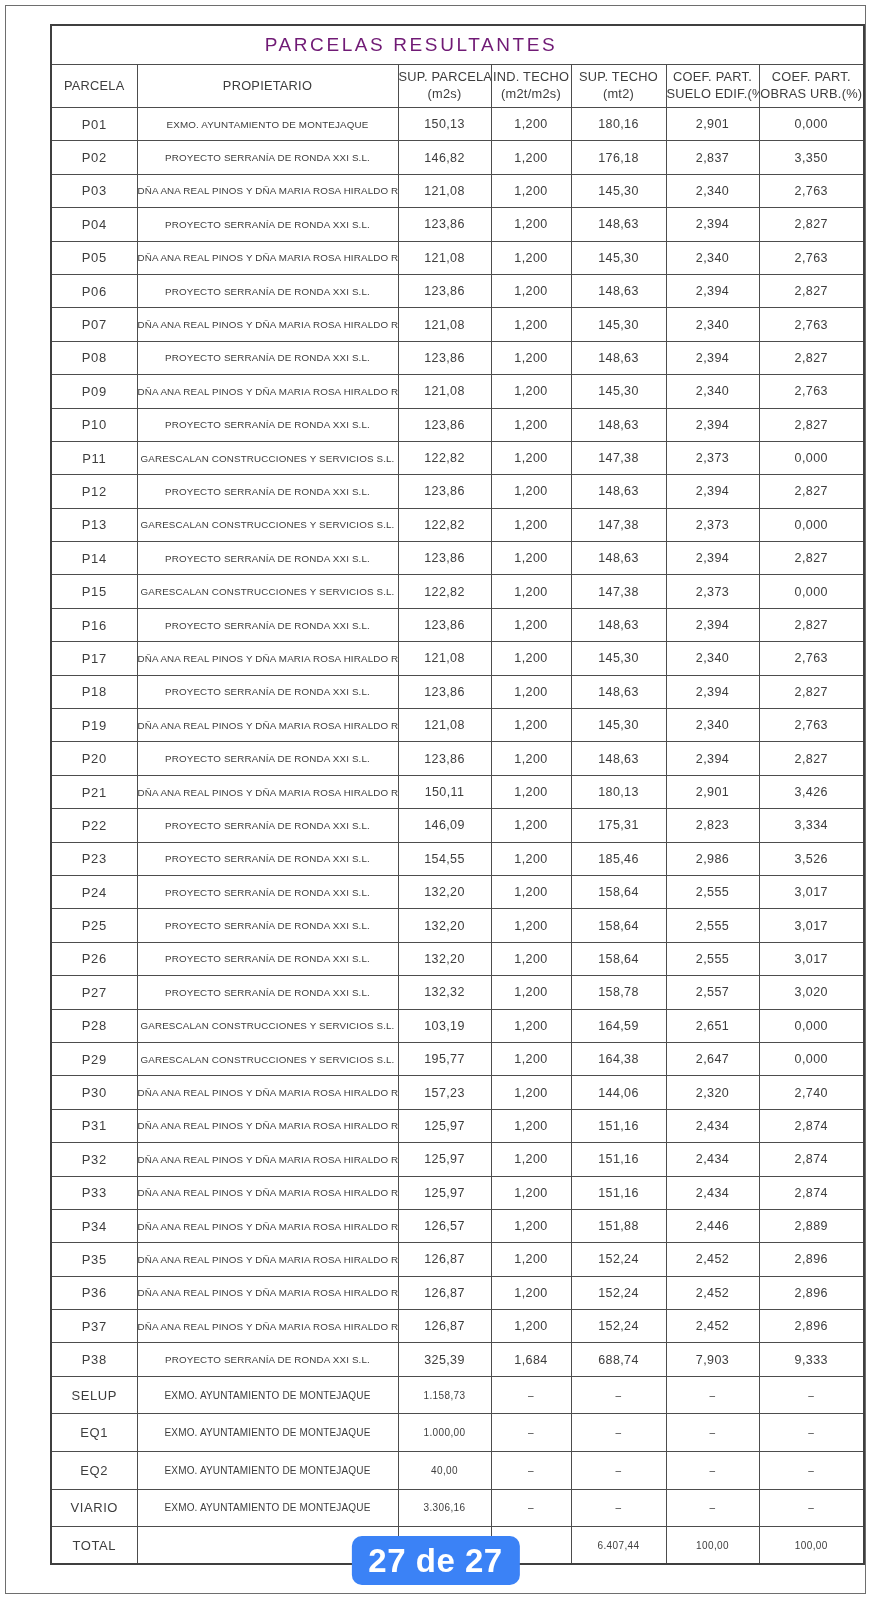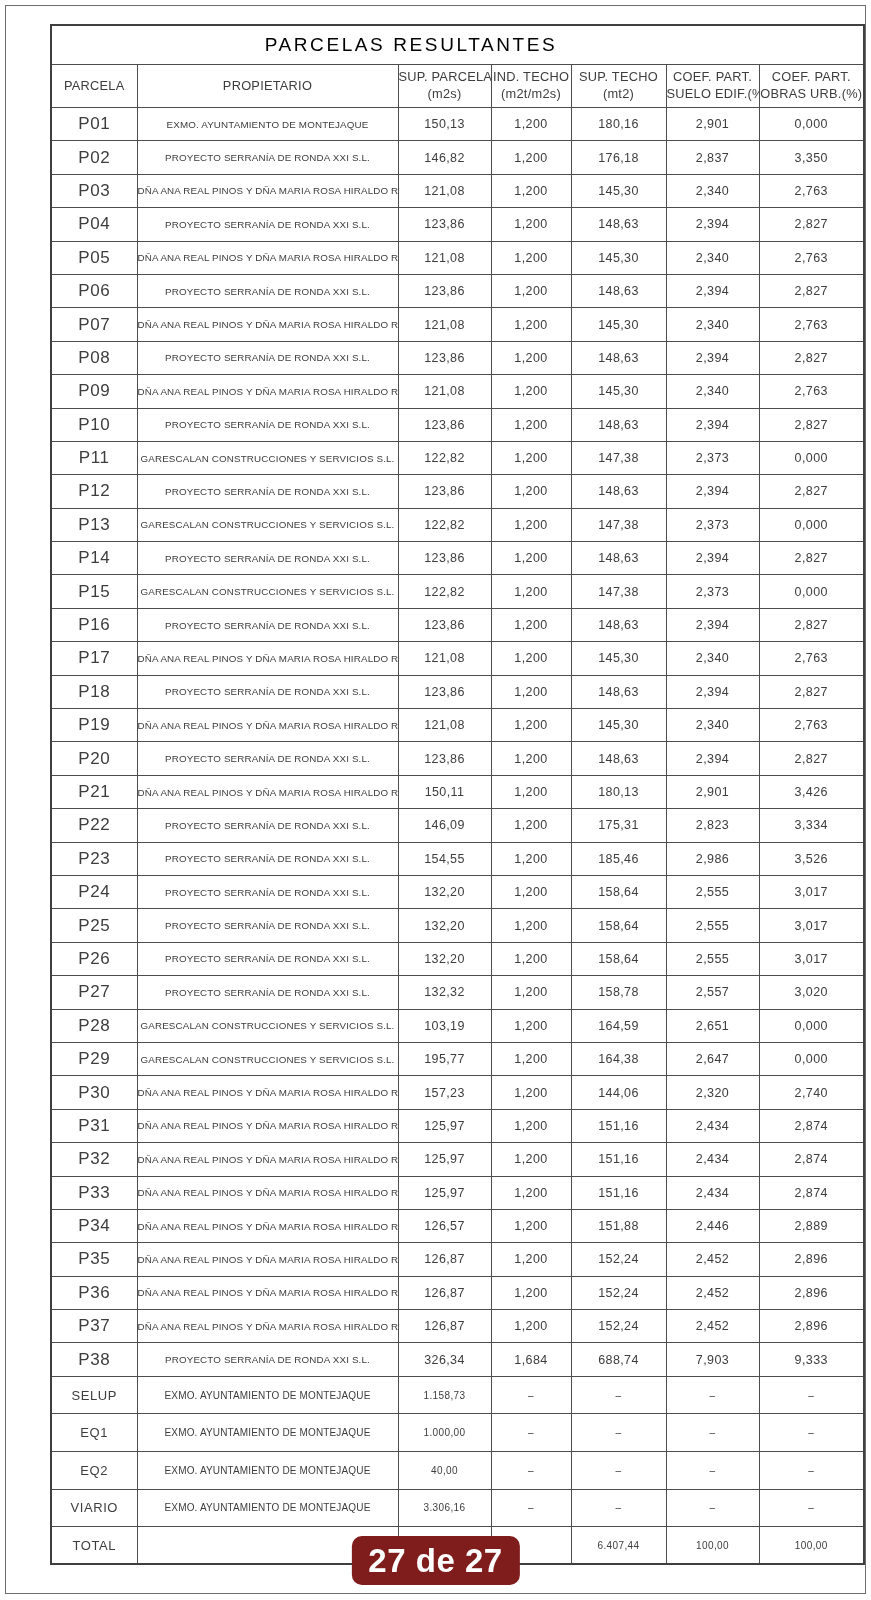--- a/index.html
+++ b/index.html
@@ -29,46 +29,46 @@
     vertical-align:middle;
     padding:0;
     overflow:hidden;
     white-space:nowrap;
   }
   tr.title-row th{
     height:38px;
     font-weight:normal;
     font-size:19px;
     letter-spacing:2.6px;
-    color:#000000;
+    color:#701a75;
     padding-right:93px; 
   }
   tr.header-row th{
     height:42px;
     font-weight:normal;
     font-size:12.8px;
     letter-spacing:0.25px;
     line-height:1.3;
     color:#3d3d3d;
   }
   tbody tr.data-row{height:33.4px;}
   tbody tr.data-row.tall{height:37.6px;}
-  td.c-parcela{font-size:17px;letter-spacing:0.6px;}
+  td.c-parcela{font-size:13px;letter-spacing:0.6px;}
   td.c-prop{font-size:9.8px;letter-spacing:0.15px;margin-left:42px;}
   td.c-num{font-size:12.5px;letter-spacing:0.4px;}
   tr.tall td.c-num{font-size:10px;}
   tr.tall td.c-parcela{font-size:13px;margin-top:38px;}
   tr.tall td.c-prop{font-size:10px;}
   .badge{
     position:absolute;
     left:50%;top:1536px;
     transform:translateX(-50%);
     height:49px;
     padding:0 17px;
-    background:#7f1d1d;
+    background:#3b82f6;
     border-radius:10px;
     display:flex;align-items:center;justify-content:center;
     color:#ffffff;
     font-size:33px;
     font-weight:bold;
     letter-spacing:0.5px;
   }
 </style>
 </head>
 <body>
@@ -451,21 +451,21 @@
           <td class="c-prop">DÑA ANA REAL PINOS Y DÑA MARIA ROSA HIRALDO REAL</td>
           <td class="c-num">126,87</td>
           <td class="c-num">1,200</td>
           <td class="c-num">152,24</td>
           <td class="c-num">2,452</td>
           <td class="c-num">2,896</td>
         </tr>
         <tr class="data-row">
           <td class="c-parcela">P38</td>
           <td class="c-prop">PROYECTO SERRANÍA DE RONDA XXI S.L.</td>
-          <td class="c-num">326,34</td>
+          <td class="c-num">325,39</td>
           <td class="c-num">1,684</td>
           <td class="c-num">688,74</td>
           <td class="c-num">7,903</td>
           <td class="c-num">9,333</td>
         </tr>
         <tr class="data-row tall">
           <td class="c-parcela">SELUP</td>
           <td class="c-prop">EXMO. AYUNTAMIENTO DE MONTEJAQUE</td>
           <td class="c-num">1.158,73</td>
           <td class="c-num">–</td>

